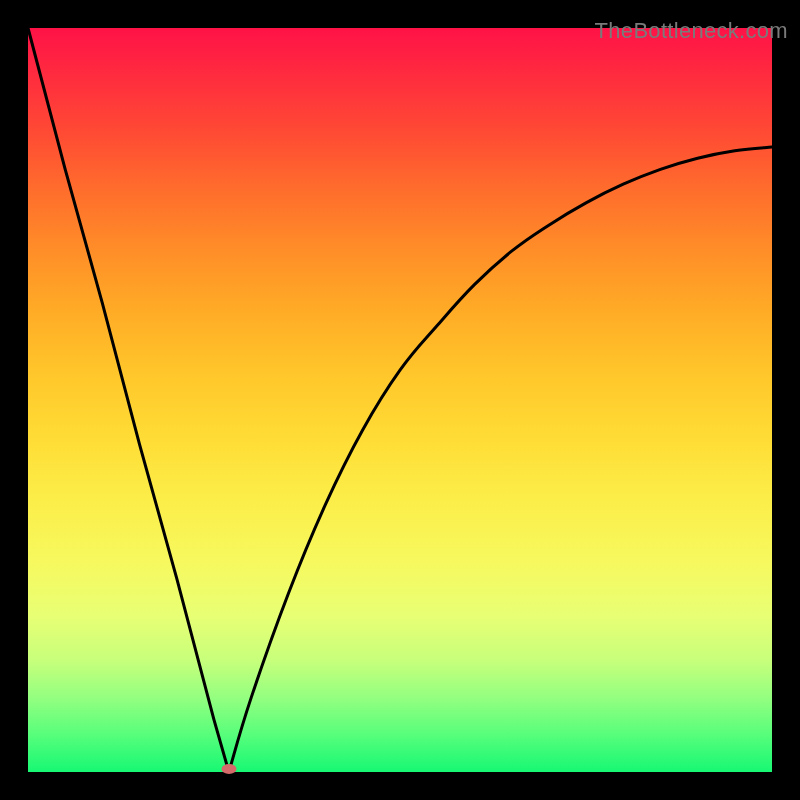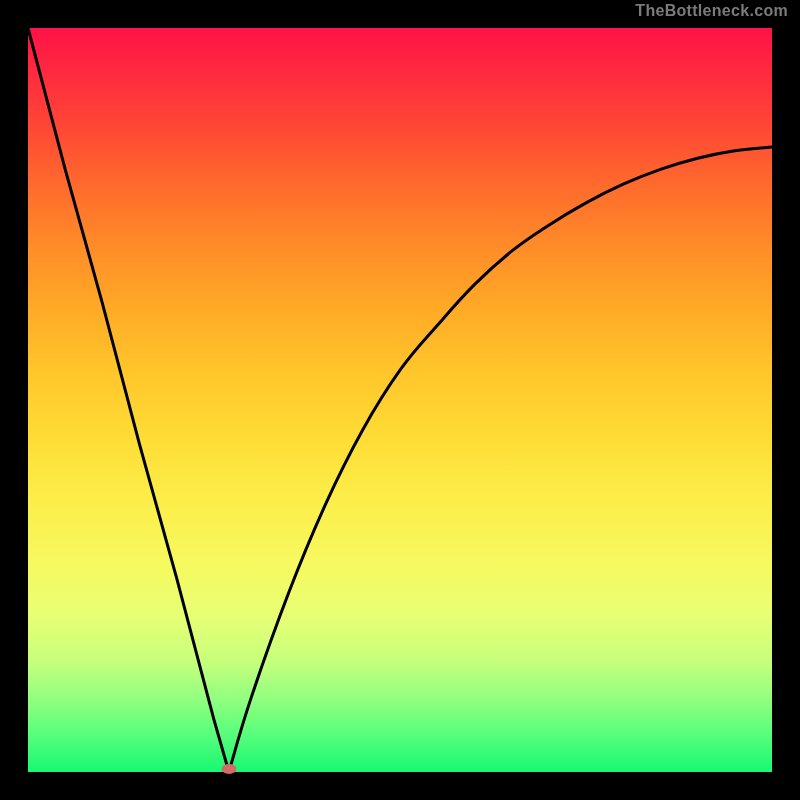--- a/index.html
+++ b/index.html
@@ -36,25 +36,25 @@
       #f6f95f 72%,
       #e8ff74 79%,
       #c7ff7b 85%,
       #94ff80 90%,
       #57fe7b 95%,
       #17f873 100%
     );
   }
   .watermark {
     position: absolute;
-    top: 2px;
+    top: 18px;
     right: 12px;
     color: #7a7a7a;
-    font-size: 16px;
-    font-weight: 700;
+    font-size: 22px;
+    font-weight: 400;
     letter-spacing: 0.3px;
     user-select: none;
   }
   svg.curve {
     position: absolute;
     inset: 0;
     width: 100%;
     height: 100%;
     overflow: visible;
   }

